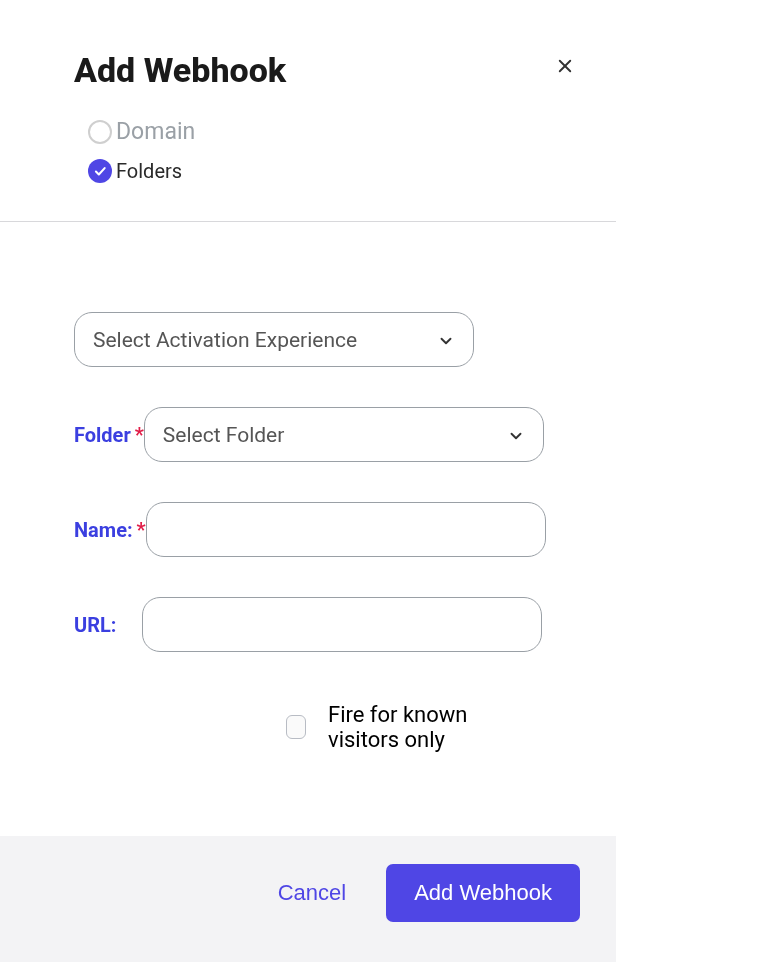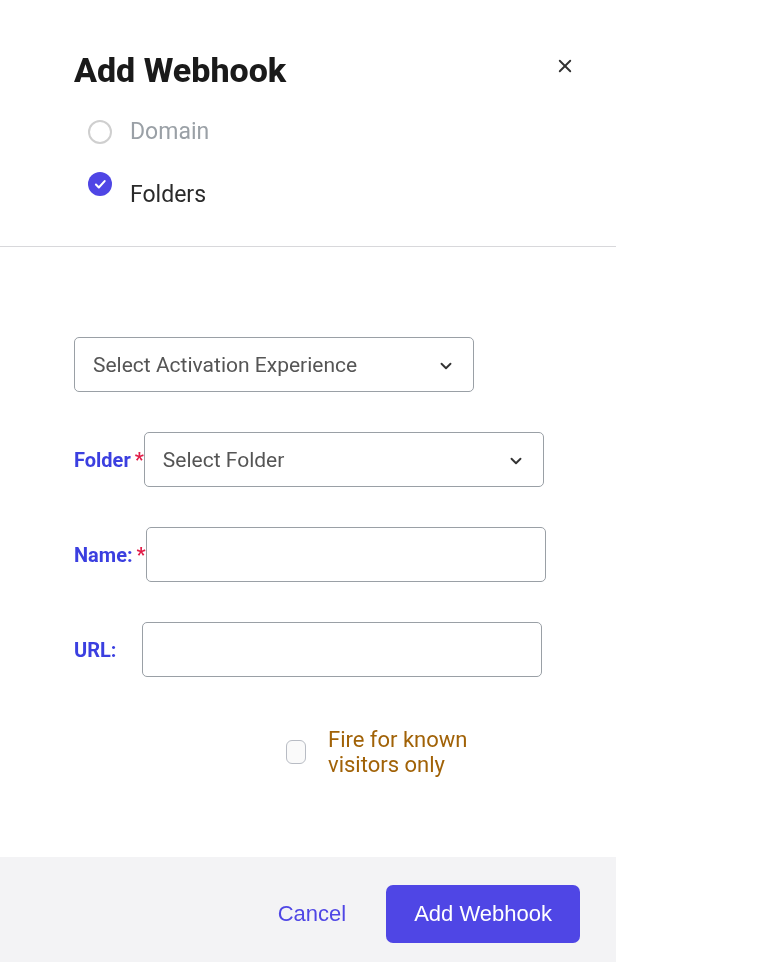--- a/index.html
+++ b/index.html
@@ -45,42 +45,42 @@
 
   .radio-group {
     display: flex;
     flex-direction: column;
     gap: 14px;
     padding-left: 14px;
   }
   .radio-row {
     display: flex;
     align-items: center;
-    gap: 18px;
+    gap: 4px;
     cursor: pointer;
   }
   .radio-outer {
     width: 24px;
     height: 24px;
     border-radius: 50%;
     display: flex;
     align-items: center;
     justify-content: center;
   }
   .radio-unchecked {
     border: 2px solid #cfcfcf;
     background: #fff;
   }
   .radio-checked {
     background: #4f46e5;
     border: none;
   }
   .radio-checked svg { width: 14px; height: 14px; }
   .radio-label-unsel { color: #9aa0a6; font-size: 23px; }
-  .radio-label-sel { color: #2a2a2a; font-size: 23px; margin-top: 22px; }
+  .radio-label-sel { color: #2a2a2a; font-size: 20px; }
 
   .divider {
     border: none;
     border-bottom: 1px solid #d8d8db;
     margin: 8px 0 0 0;
   }
 
   .form-area {
     flex: 1;
     padding: 90px 74px 40px 74px;
@@ -99,21 +99,21 @@
   }
   .req { color: #e11d48; font-weight: 700; margin-left: 4px;}
   .control-col {
     flex: 1;
   }
 
   .select-box, .text-input {
     width: 400px;
     height: 55px;
     border: 1.5px solid #9aa0a6;
-    border-radius: 5px;
+    border-radius: 18px;
     background: #fff;
     font-size: 21px;
     color: #555;
     padding: 0 50px 0 18px;
     display: flex;
     align-items: center;
     position: relative;
     cursor: pointer;
   }
   .text-input {
@@ -140,21 +140,21 @@
   .cb {
     width: 24px;
     height: 24px;
     border: 1.5px solid #b8bcc4;
     border-radius: 6px;
     background: #fafafa;
     cursor: pointer;
   }
   .cb-label {
     font-size: 22px;
-    color: #a16207;
+    color: #000000;
   }
 
   .footer {
     background: #f3f3f5;
     padding: 28px 36px 40px 0;
     display: flex;
     justify-content: flex-end;
     align-items: center;
     gap: 34px;
   }

